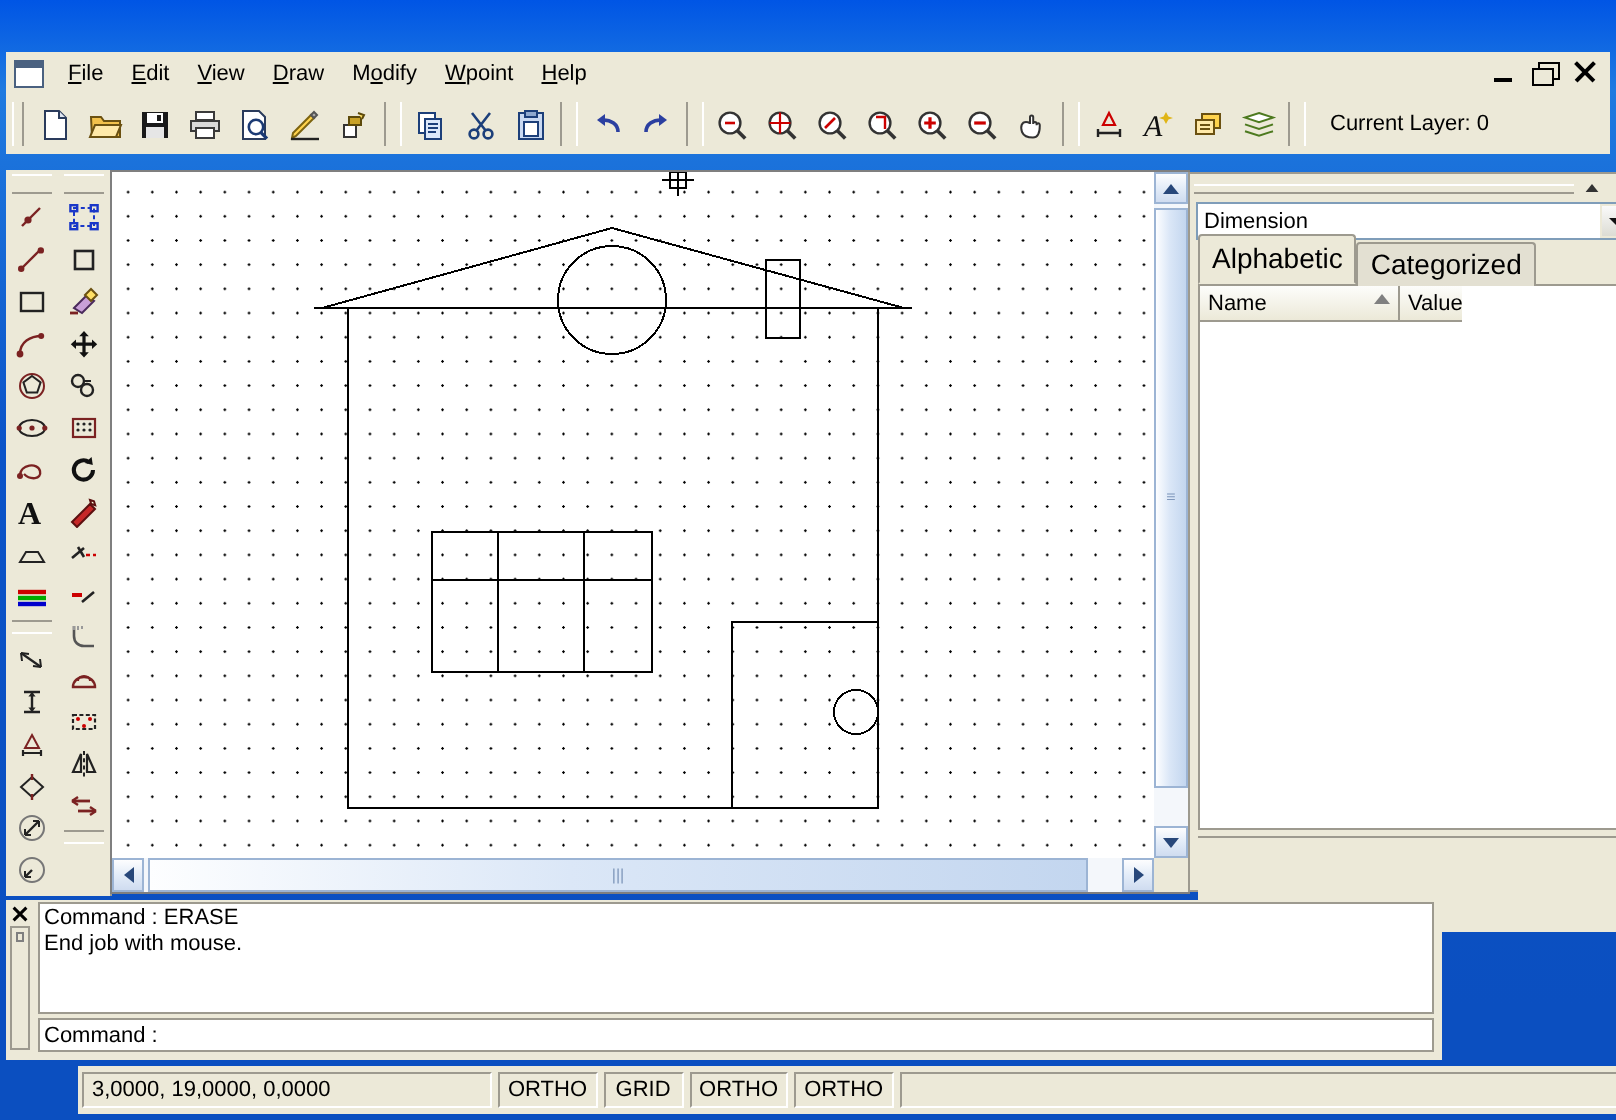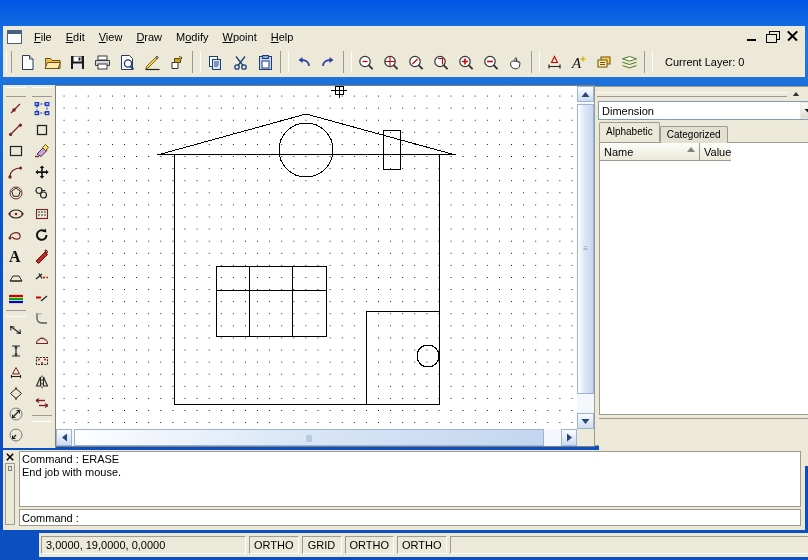--- a/index.html
+++ b/index.html
@@ -98,36 +98,36 @@
   .prophdr .hgrip{position:absolute;left:2px;right:34px;top:5px;height:3px;
      border-top:1px solid #fff;border-bottom:1px solid #9d9a8f;}
   .hbtn{position:absolute;top:1px;width:14px;height:12px;display:flex;align-items:center;
      justify-content:center;font-size:9px;color:#000;}
   .combo{margin:1px 3px 0 3px;height:19px;background:#fff;border:1px solid #7f9db9;
      display:flex;align-items:center;box-sizing:border-box;}
   .combo .ctext{flex:1;padding-left:3px;font-size:11px;color:#000;}
   .combo .carrow{width:17px;height:17px;background:linear-gradient(to bottom,#fafafa,#dcdcd4);
      border:1px solid #ece9d8;box-sizing:border-box;display:flex;align-items:center;justify-content:center;}
   .tabs{margin:4px 0 0 4px;display:flex;align-items:flex-end;height:18px;}
-  .tab{padding:2px 6px 3px 6px;font-size:10px;background:#ece9d8;border:1px solid #9d9a8f;
+  .tab{padding:2px 6px 3px 6px;font-size:14px;background:#ece9d8;border:1px solid #9d9a8f;
      border-bottom:none;border-radius:2px 2px 0 0;position:relative;top:0;}
   .tab.active{background:#ece9d8;border-bottom:1px solid #ece9d8;padding-top:3px;padding-bottom:4px;z-index:2;}
   .tab.inactive{background:#e3e0d2;top:1px;}
   .gridbox{margin:0 4px 0 4px;height:273px;background:#fff;border:1px solid #9d9a8f;box-sizing:border-box;
      display:flex;}
   .gridhdr{display:flex;height:17px;background:#ece9d8;border-bottom:1px solid #9d9a8f;}
   .gh{display:flex;align-items:center;padding-left:4px;font-size:11px;
       border-right:1px solid #9d9a8f;box-sizing:border-box;position:relative;
       background:linear-gradient(to bottom,#fdfdfb,#ece9d8);}
   .gh .sortarrow{position:absolute;right:4px;top:4px;width:0;height:0;
       border-left:4px solid transparent;border-right:4px solid transparent;border-bottom:5px solid #808080;}
   .desc{height:47px;margin:3px 4px 0 4px;background:#ece9d8;border-top:1px solid #9d9a8f;}
 
   
-  .cmdwin{position:absolute;left:3px;top:450px;width:802px;height:80px;background:#ece9d8;}
+  .cmdwin{position:absolute;left:3px;top:450px;width:718px;height:80px;background:#ece9d8;}
   .cmdclose{position:absolute;left:2px;top:1px;width:10px;height:11px;font-size:9px;font-weight:bold;
      display:flex;align-items:center;justify-content:center;color:#000;}
   .cmdgrip{position:absolute;left:2px;top:13px;width:10px;height:62px;
      background:#ece9d8;border:1px solid #9d9a8f;border-width:1px 1px 1px 1px;box-sizing:border-box;}
   .cmdgrip i{position:absolute;left:2px;top:2px;width:4px;height:5px;border:1px solid #808080;box-sizing:border-box;}
   .cmdhist{position:absolute;left:16px;top:1px;right:4px;height:56px;background:#fff;
      border:1px solid #9d9a8f;box-sizing:border-box;padding:1px 2px;overflow:hidden;}
   .cmdhist div{font-size:11px;line-height:13px;color:#000;white-space:pre;}
   .cmdinput{position:absolute;left:16px;top:59px;right:4px;height:17px;background:#fff;
      border:1px solid #9d9a8f;box-sizing:border-box;padding:1px 2px;font-size:11px;

